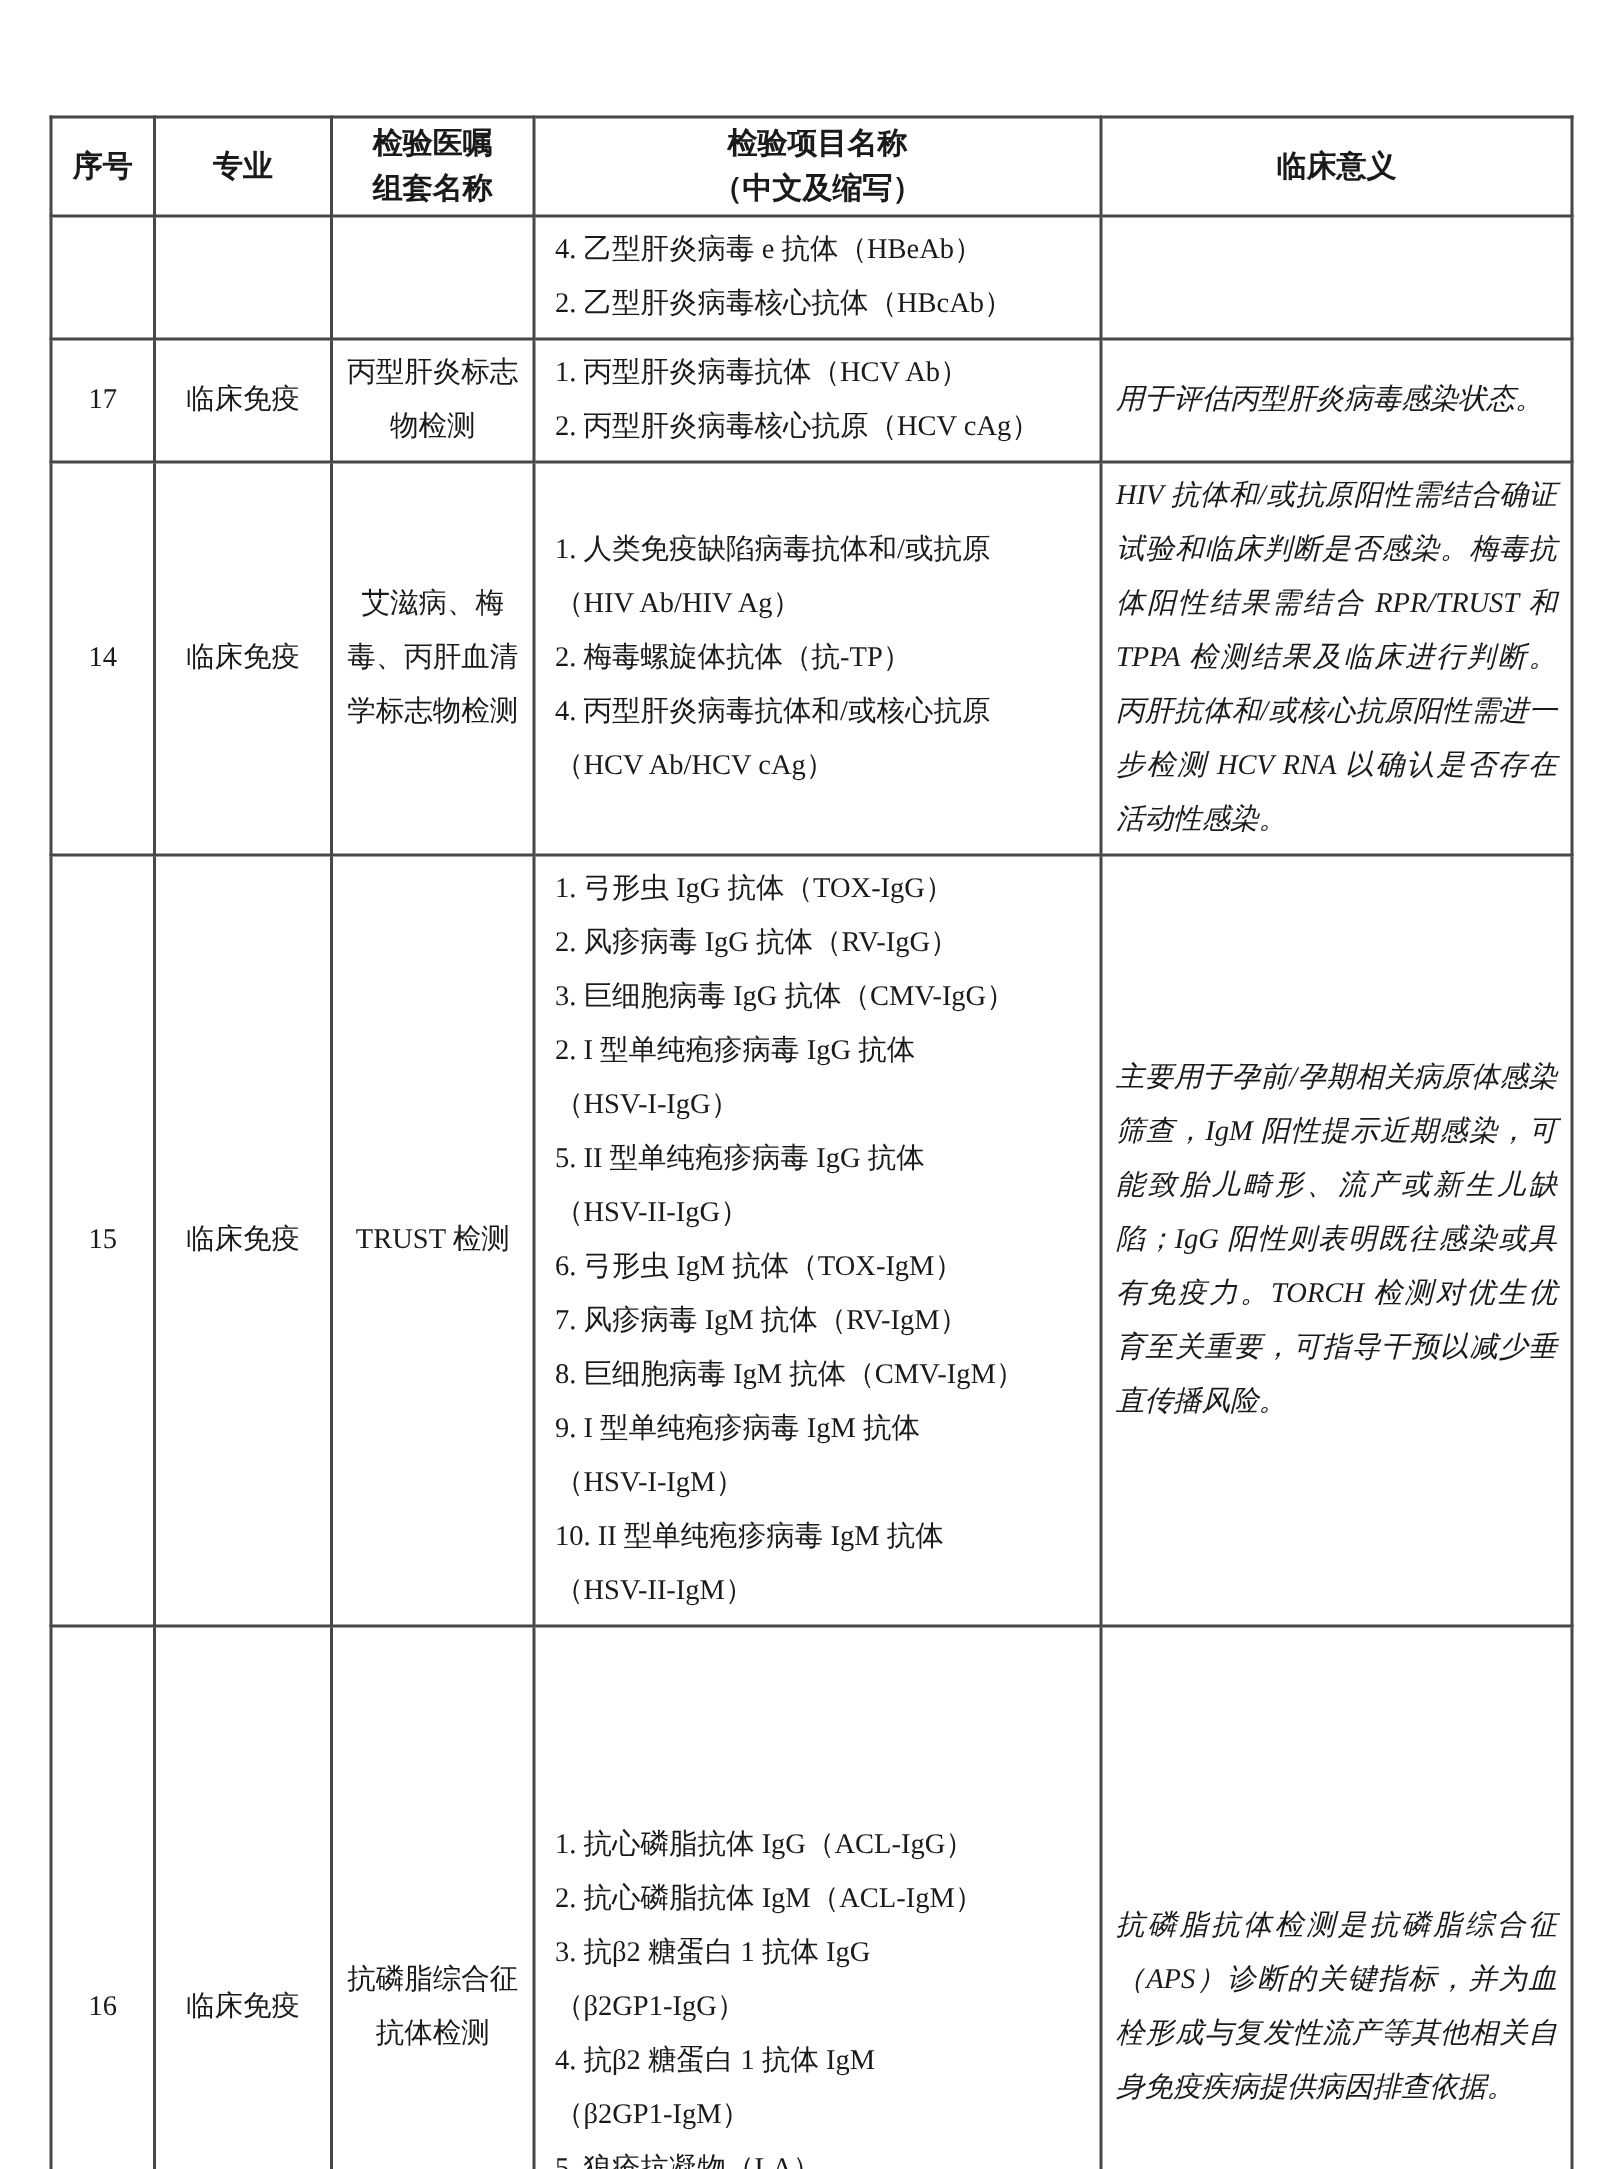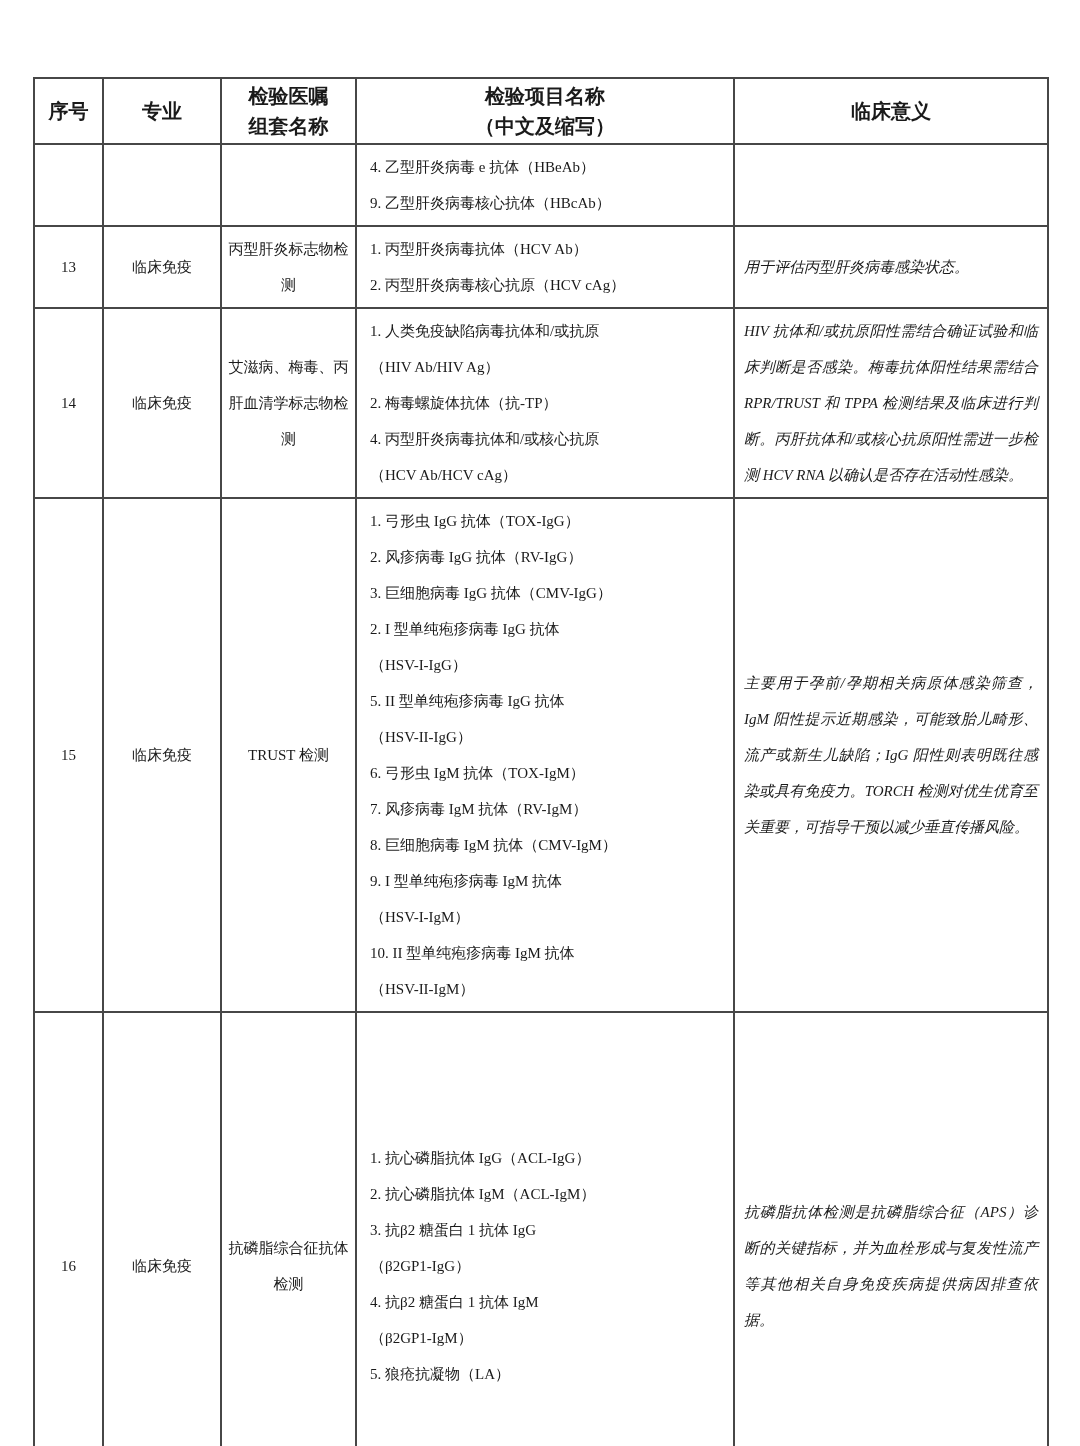--- a/index.html
+++ b/index.html
@@ -34,21 +34,21 @@
   .lab-table th {
     font-family: "Liberation Sans", "DejaVu Sans", sans-serif;
     font-weight: 600;
     font-size: 20px;
     line-height: 30px;
     text-align: center;
     white-space: pre-line;
     padding: 2px 2px;
   }
   .lab-table td {
-    font-size: 15px;
+    font-size: 19px;
     line-height: 36px;
     padding: 2px 4px;
   }
   td.col-no, td.col-spec, td.col-panel {
     text-align: center;
     padding: 2px 6px;
   }
   td.col-items {
     text-align: left;
     padding: 4px 8px 4px 13px;
@@ -94,26 +94,26 @@
           <th>临床意义</th>
         </tr>
     </thead>
     <tbody id="table-body">
         <tr>
           <td class="col-no"></td>
           <td class="col-spec"></td>
           <td class="col-panel"></td>
           <td class="col-items">
             <div class="item-line">4. 乙型肝炎病毒 e 抗体（HBeAb）</div>
-            <div class="item-line">9. 乙型肝炎病毒核心抗体（HBcAb）</div>
+            <div class="item-line">2. 乙型肝炎病毒核心抗体（HBcAb）</div>
           </td>
           <td class="col-sig"></td>
         </tr>
         <tr>
-          <td class="col-no">13</td>
+          <td class="col-no">17</td>
           <td class="col-spec">临床免疫</td>
           <td class="col-panel">丙型肝炎标志物检测</td>
           <td class="col-items">
             <div class="item-line">1. 丙型肝炎病毒抗体（HCV Ab）</div>
             <div class="item-line">2. 丙型肝炎病毒核心抗原（HCV cAg）</div>
           </td>
           <td class="col-sig">用于评估丙型肝炎病毒感染状态。</td>
         </tr>
         <tr>
           <td class="col-no">14</td>

